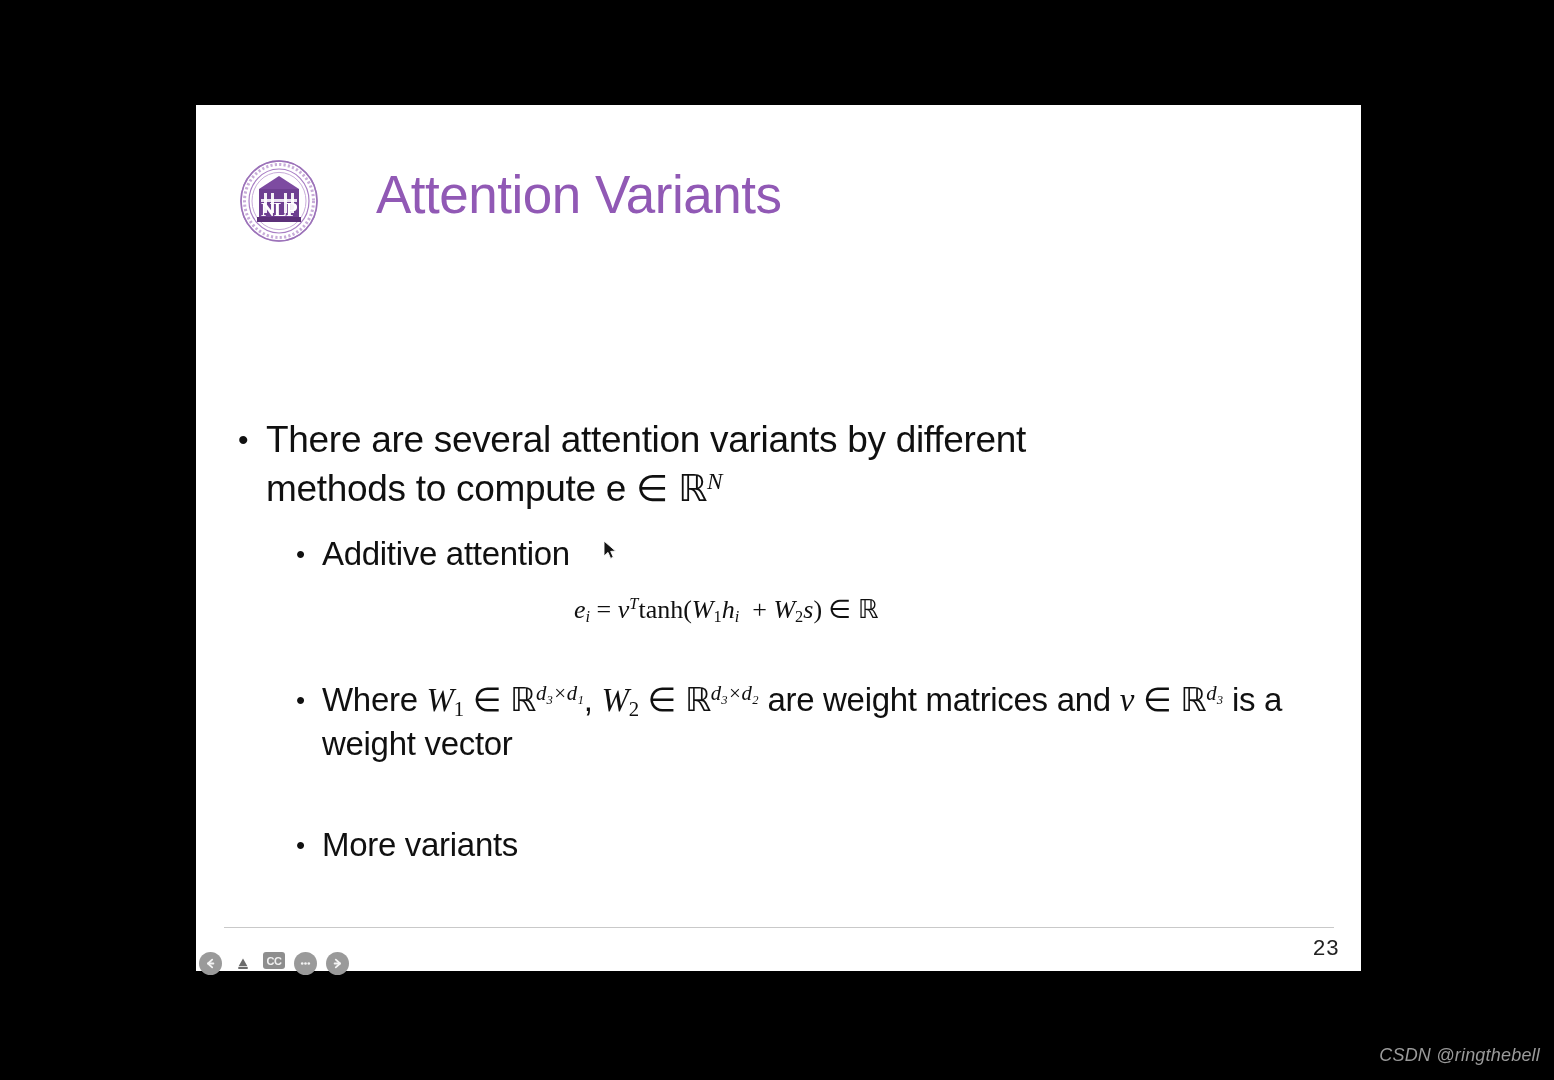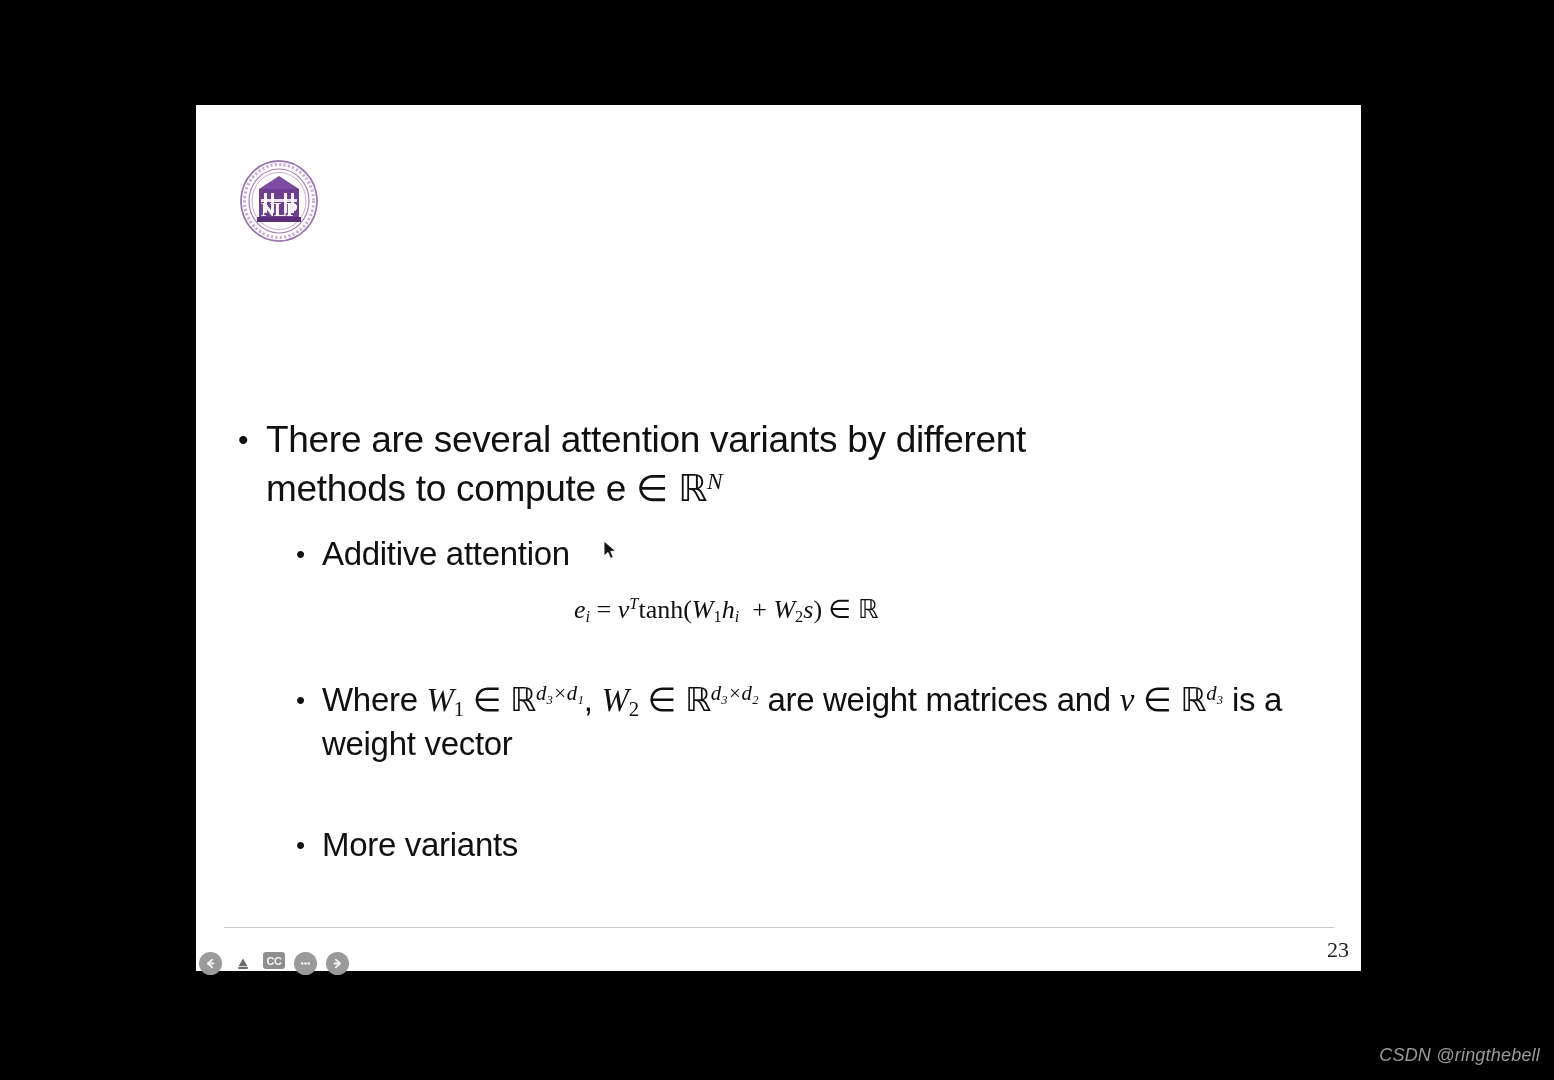--- a/index.html
+++ b/index.html
@@ -159,22 +159,22 @@
     font-size:23px;
     line-height:30px;
     color:#121212;
     letter-spacing:-0.2px;
     white-space:nowrap;
   }
   .footer-cite .ital { font-style:italic; }
 
   .page-num {
     position:absolute;
-    right:12px; top:832px;
-    font-family:Liberation Serif, serif;
+    right:22px; top:832px;
+    font-family:Liberation Mono, monospace;
     font-size:22px;
     color:#222222;
   }
 
   
   #toolbar {
     position:absolute;
     left:196px; top:952px;
     display:flex;
     align-items:flex-start;
@@ -251,20 +251,21 @@
             <rect x="34" y="34" width="3" height="20"></rect>
             <rect x="47" y="34" width="3" height="20"></rect>
             <rect x="54" y="34" width="3" height="20"></rect>
           </g>
           <rect x="24" y="40" width="36" height="3" fill="#ffffff" opacity="0.85"></rect>
           <text x="42" y="57" text-anchor="middle" font-family="Liberation Serif, serif" font-size="19" font-weight="bold" fill="#ffffff" letter-spacing="-0.6">NLP</text>
           <ellipse cx="42" cy="42" rx="38" ry="40" fill="none" stroke="#9b72b8" stroke-width="1.4"></ellipse>
         </svg>
       </div>
 
+      <div class="slide-title">Attention Variants</div>
     </div>
 
     <div class="slide-body">
 
       <div class="bullet-l1" id="b-main">
         <span class="dot">•</span>
         <span class="txt">
           <span>There are several attention variants by different</span>
           <span>methods to compute e </span><span class="bb">∈</span>&nbsp;<span class="bb">ℝ</span><sup class="mi">N</sup>
         </span>

